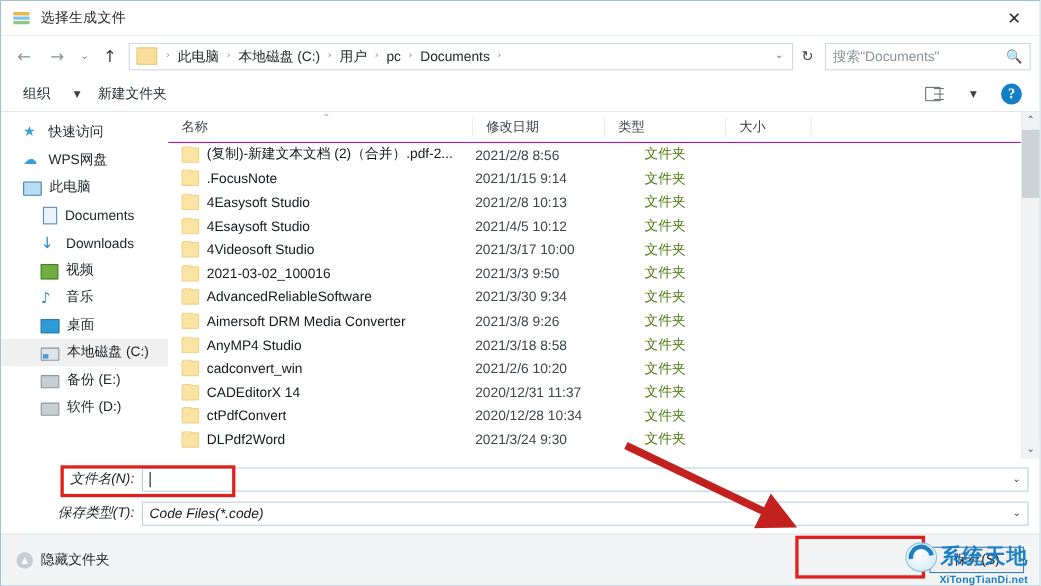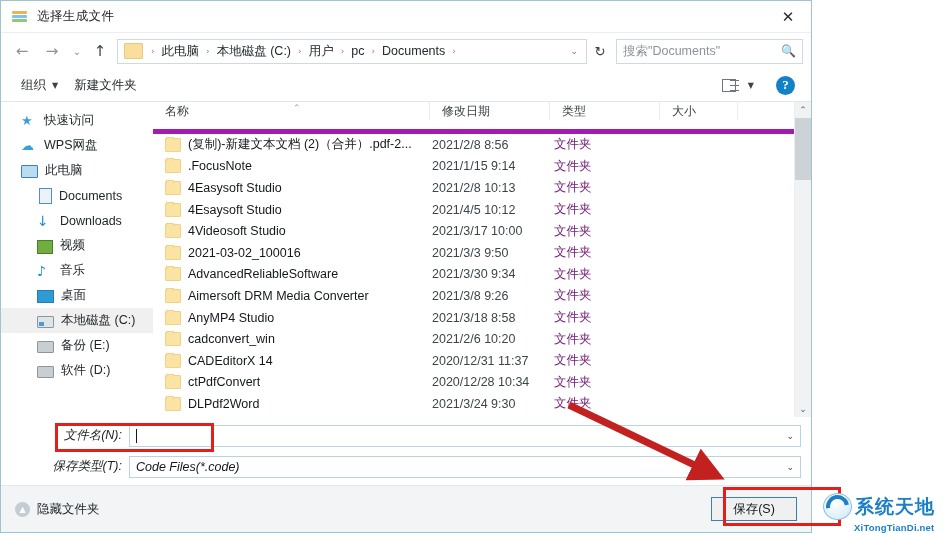--- a/index.html
+++ b/index.html
@@ -5,21 +5,21 @@
   html, body {
     margin: 0; padding: 0;
     width: 946px; height: 533px;
     overflow: hidden;
     background: #ffffff;
     font-family: "Liberation Sans", "DejaVu Sans", sans-serif;
     -webkit-font-smoothing: antialiased;
   }
   .dialog {
     position: relative;
-    width: 812px; height: 533px;
+    width: 946px; height: 533px;
     box-sizing: border-box;
     border: 1px solid #9fc4d0;
     background: #ffffff;
     display: flex; flex-direction: column;
   }
 
   
   .titlebar {
     height: 31px; min-height: 31px;
     display: flex; align-items: center;
@@ -91,21 +91,21 @@
 
   
   .toolbar {
     height: 32px; min-height: 32px;
     display:flex; align-items:center;
     background:#ffffff; padding-left: 12px;
     border-bottom: 1px solid #dfe7ea;
   }
   .tb-item {
     font-size: 12.5px; color:#1f262a; display:flex; align-items:center;
-    padding: 3px 8px; gap:6px;
+    padding: 3px 8px; gap:21px;
   }
   .tb-caret { font-size:8px; color:#3c4348; font-family:"DejaVu Sans", sans-serif;}
   .tb-spacer { flex:1; }
   .view-icon {
     width:18px; height:13px; position:relative; margin-right:2px;
   }
   .view-icon i { position:absolute; background:#6b767d; display:block;}
   .view-icon .col { left:0; top:0; width:5px; height:13px; border:1px solid #6b767d; background:transparent; box-sizing:border-box;}
   .view-icon .l1 { left:8px; top:1px; width:9px; height:1.5px;}
   .view-icon .l2 { left:8px; top:6px; width:9px; height:1.5px;}
@@ -143,22 +143,22 @@
   .ico-pic { width:14px;height:12px;background:#bfe0f2;border:1px solid #6a9dc0;margin-top:2px;}
   .ico-mus { color:#1e8bd4; font-size:14px; line-height:16px; font-family:"DejaVu Sans", sans-serif;}
   .ico-desk { width:15px;height:11px;background:#2e9bd6;border:1px solid #2b7cab;margin-top:2px;}
   .ico-drive { width:15px;height:10px;background:#c9ced2;border:1px solid #8d969c;border-radius:1px;margin-top:3px;}
   .ico-drive.sys { background:#dfe4e8; }
   .ico-drive.sys:after{content:"";position:absolute;left:1px;bottom:1px;width:5px;height:4px;background:#4f9ad6;}
 
   
   .filepane { flex:1; display:flex; flex-direction:column; min-width:0; background:#fff; }
   .colheader {
-    height: 27px; min-height:27px; display:flex; 
-    border-bottom: 5px solid #a21caf; background:#ffffff;
+    height: 27px; min-height:27px; display:flex; align-items:center;
+    border-bottom: 1px solid #a21caf; background:#ffffff;
     position: relative;
   }
   .col {
     font-size: 12px; color:#3a4247; padding-left: 12px; box-sizing:border-box;
     border-right: 1px solid #e8edef; height: 18px; display:flex; align-items:center;
   }
   .col-name { width: 277px; }
   .col-date { width: 120px; }
   .col-type { width: 110px; }
   .col-size { width: 78px; border-right: 1px solid #e8edef;}
@@ -172,21 +172,21 @@
     width: 277px; display:flex; align-items:center; gap:7px; padding-left: 12px;
     box-sizing:border-box; min-width:0;
   }
   .f-folder {
     width: 14px; height: 12px; background:#fbe3a4; border:1px solid #f0d289;
     border-radius: 1px; flex:none; position:relative;
   }
   .f-folder:before{content:"";position:absolute;left:0;top:-2px;width:6px;height:2px;background:#fbe3a4;border:1px solid #f0d289;border-bottom:none;border-radius:1px 1px 0 0;}
   .f-label { font-size:12.5px; color:#12181c; white-space:nowrap; overflow:hidden; text-overflow:clip;}
   .f-date { width: 120px; font-size:12.5px; color:#3d454a; padding-left:2px;}
-  .f-type { width: 110px; font-size:12.5px; color:#701a75; padding-left:2px;}
+  .f-type { width: 110px; font-size:12.5px; color:#4d7c0f; padding-left:2px;margin-left:32px;}
   .f-size { width: 78px; font-size:12.5px; color:#3d454a; }
 
   
   .vscroll {
     width: 16px; min-width:16px; background:#f0f2f4; display:flex; flex-direction:column;
     border-left: 1px solid #eceff1;
   }
   .vs-btn { height: 16px; display:flex; align-items:center; justify-content:center;
     font-size:9px; color:#555d62; background:#f0f2f4; font-family:"DejaVu Sans", sans-serif;}
   .vs-track { flex:1; position:relative; }

